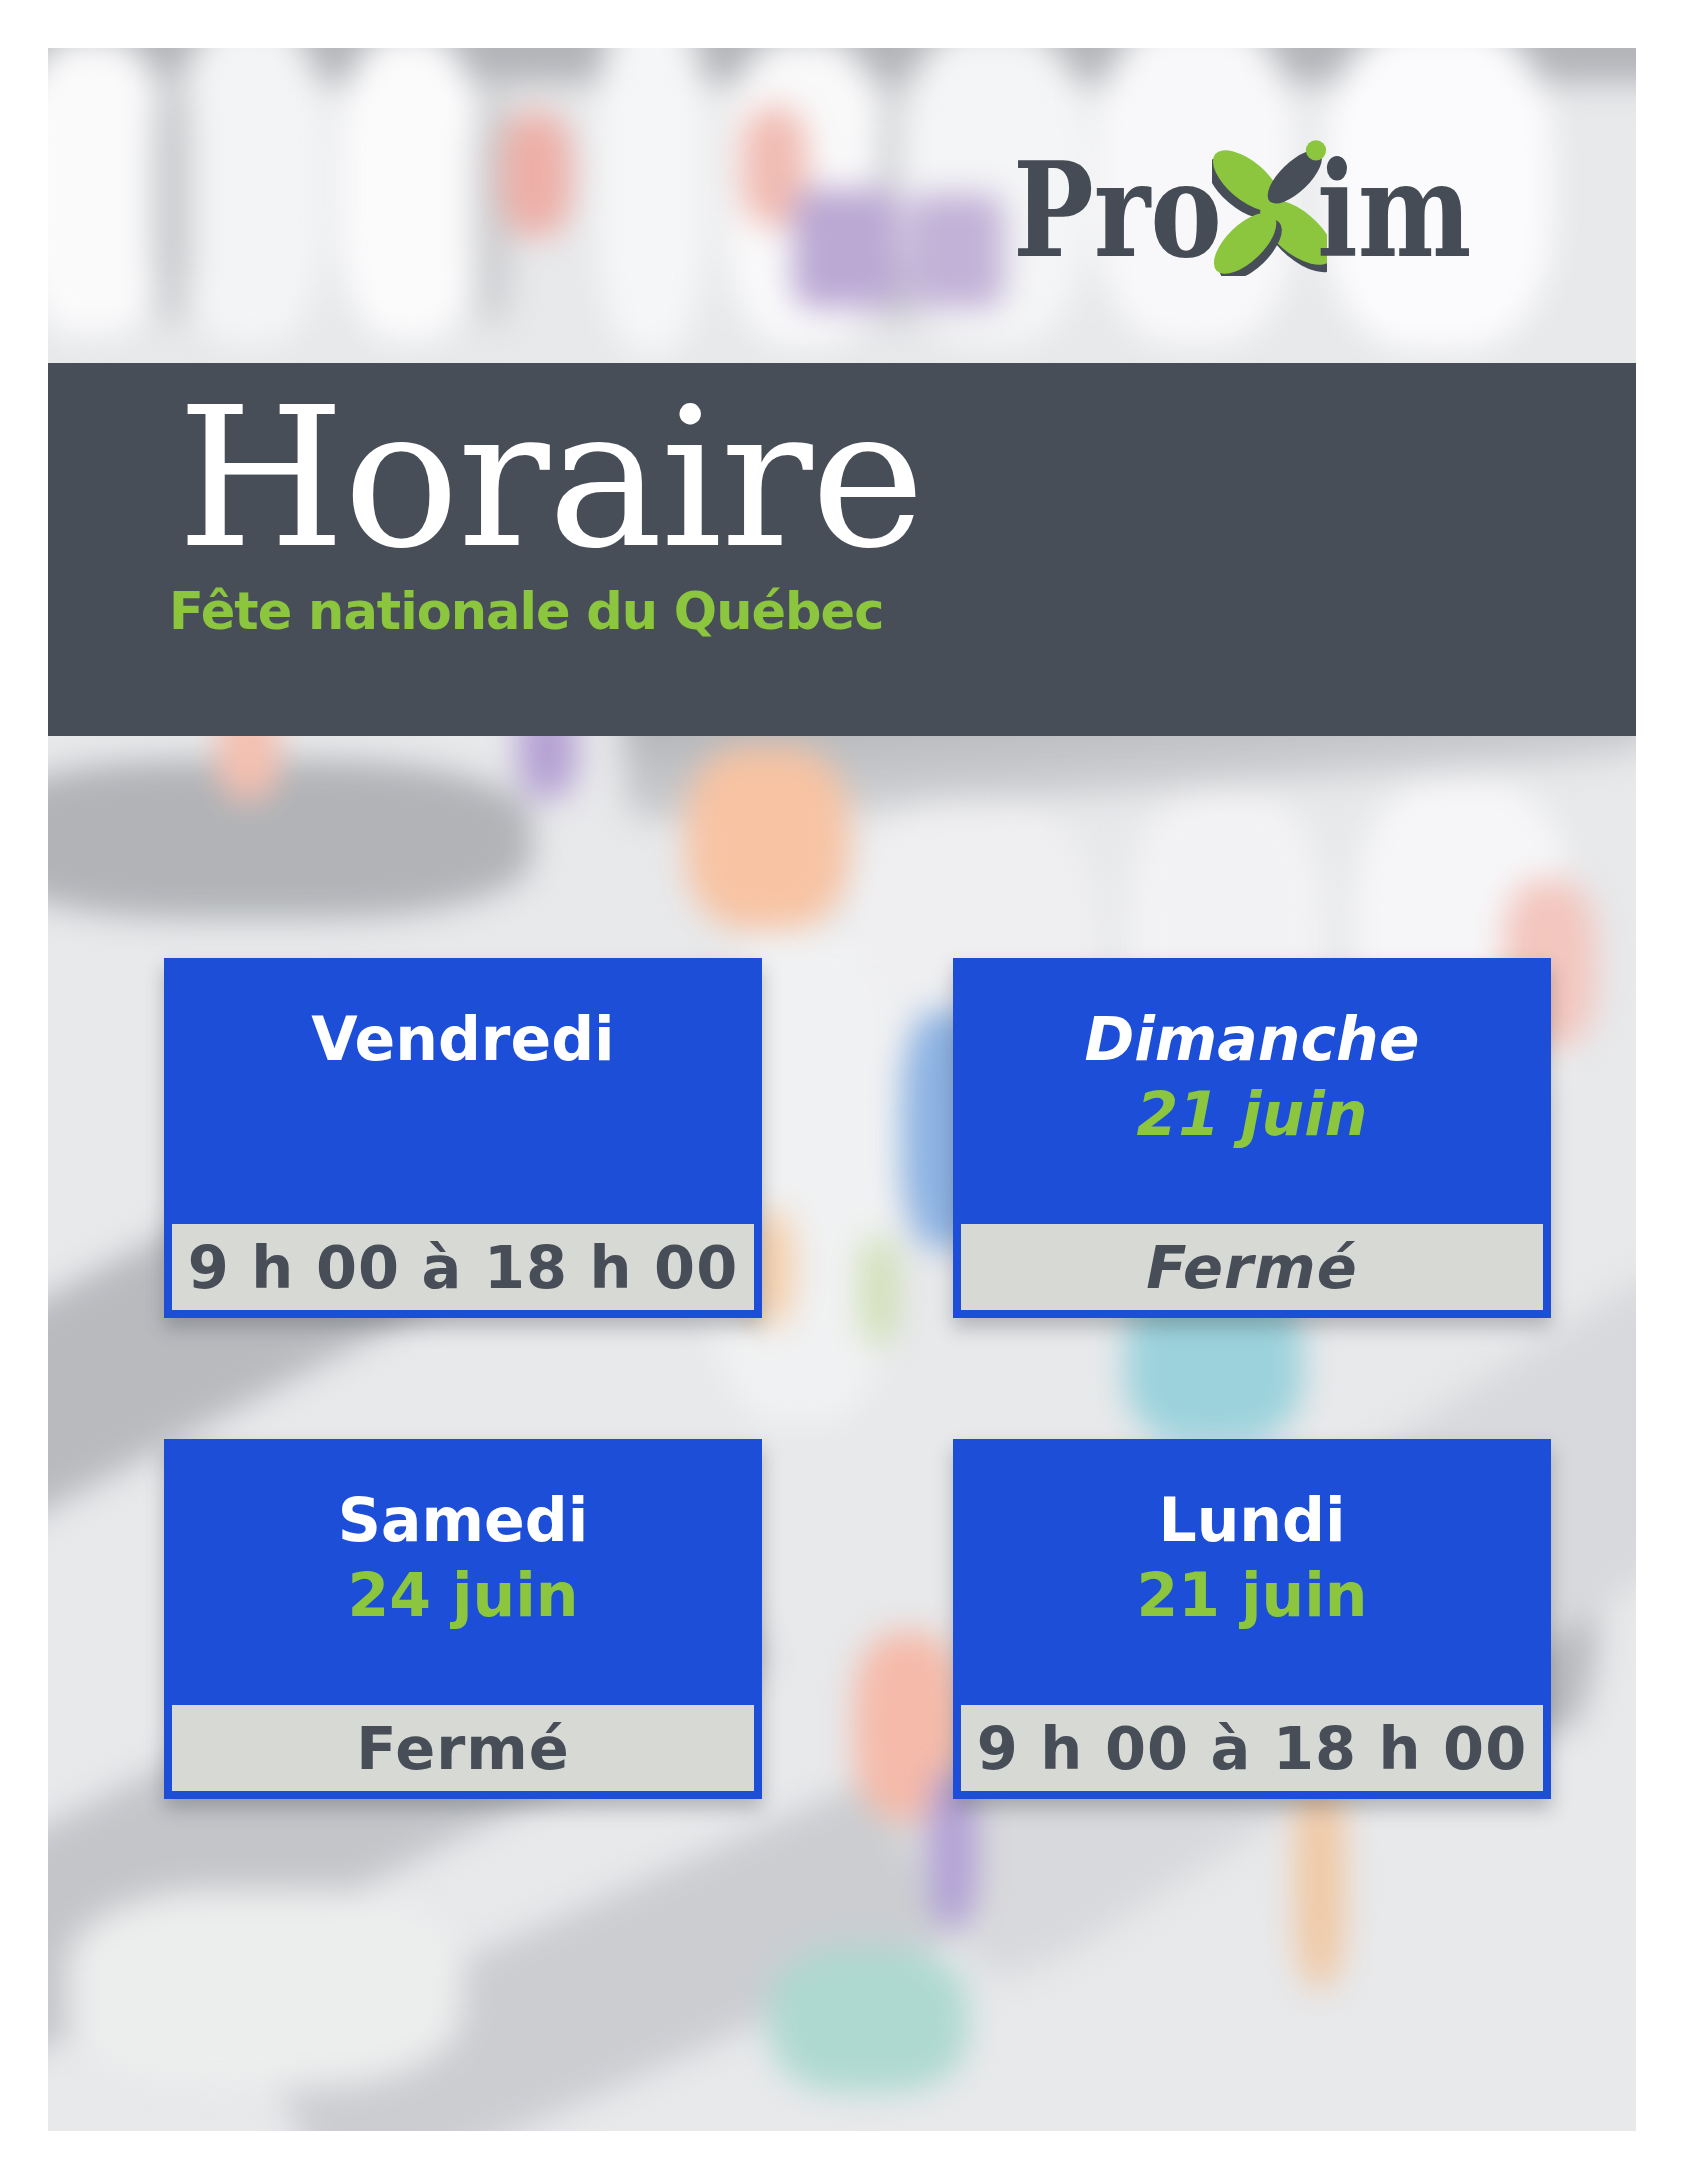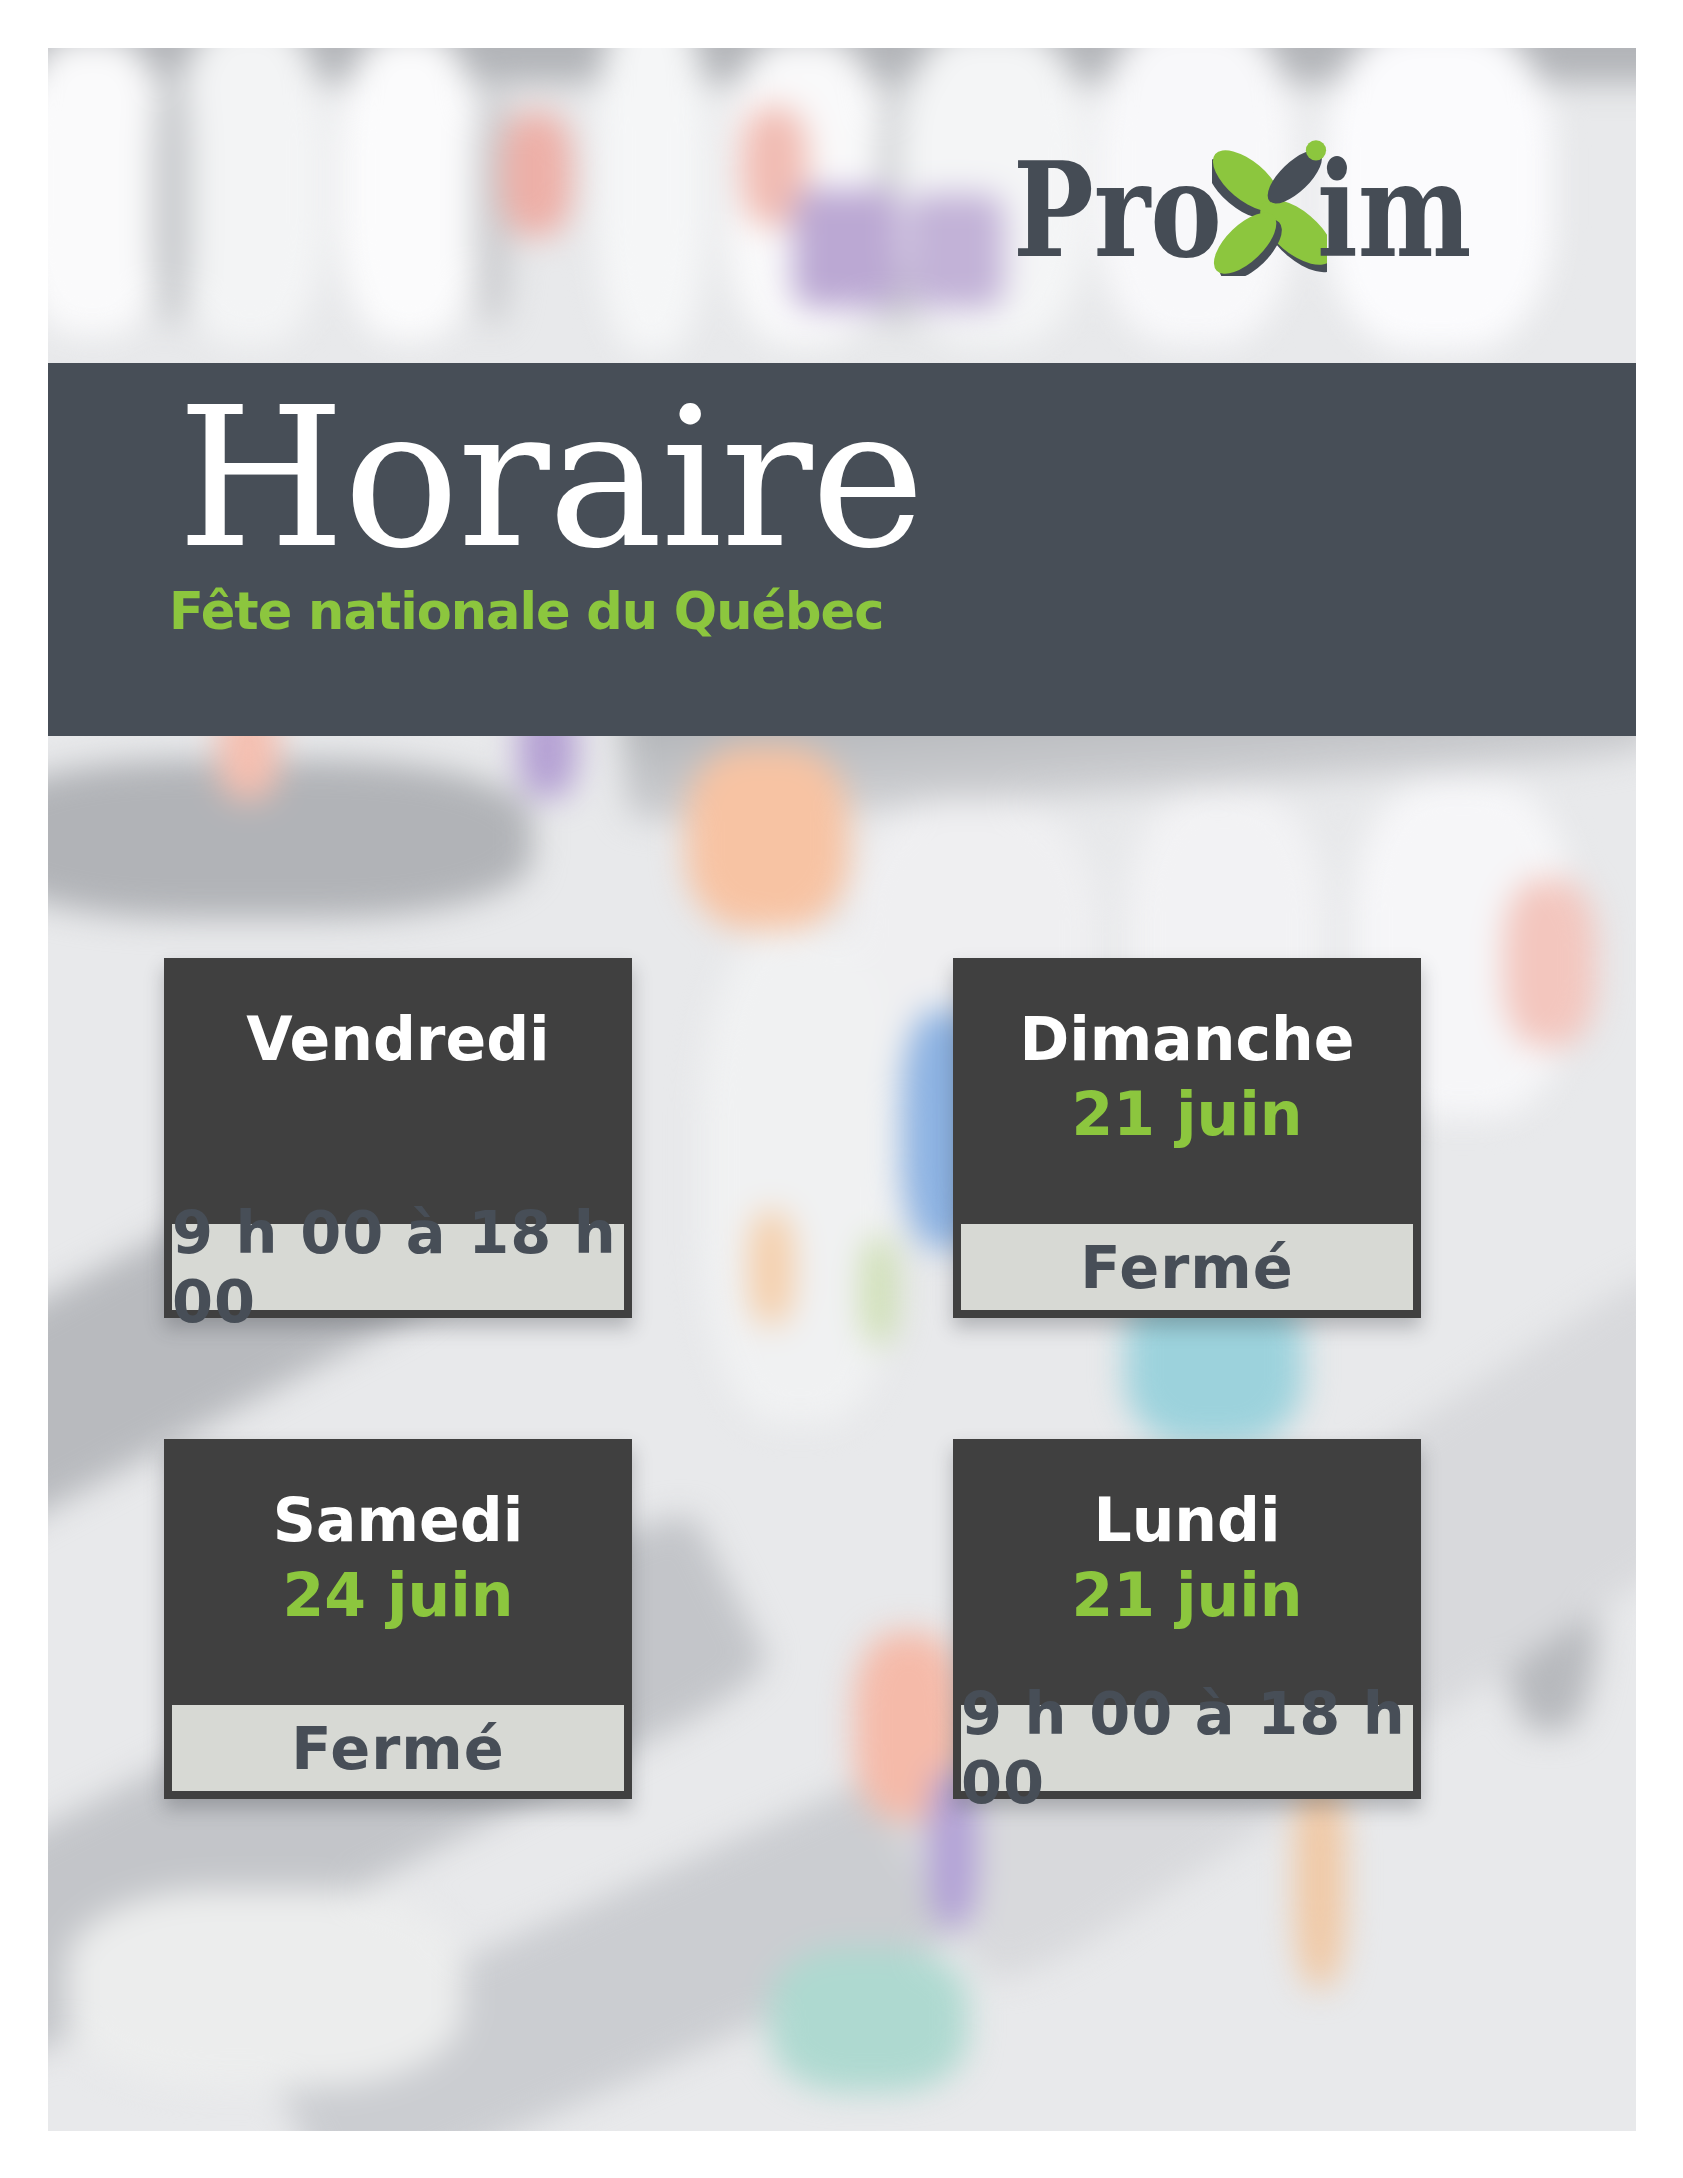--- a/index.html
+++ b/index.html
@@ -24,24 +24,24 @@
 
   
   .banner{position:absolute;left:48px;top:363px;width:1588px;height:373px;background:#474e57;}
   .banner .title{position:absolute;left:129px;top:19px;color:#ffffff;
                  font-family:"DejaVu Serif","Liberation Serif",serif;
                  font-size:193px;line-height:1;letter-spacing:-2px;}
   .banner .subtitle{position:absolute;left:121px;top:223px;color:#8cc63e;
                     font-size:51px;font-weight:bold;line-height:1;letter-spacing:-1px;}
 
   
-  .card{position:absolute;width:468px;height:360px;background:#404040;
+  .card{position:absolute;width:598px;height:360px;background:#1d4ed8;
         box-shadow:0 10px 18px rgba(55,60,66,.30);}
   .card.c1{left:164px;top:958px;}
-  .card.c2{left:953px;top:958px;}
+  .card.c2{left:953px;top:958px;font-style:italic;}
   .card.c3{left:164px;top:1439px;}
   .card.c4{left:953px;top:1439px;}
   .card .head{position:absolute;left:0;top:0;right:0;height:228px;
               display:flex;flex-direction:column;align-items:center;padding-top:44px;box-sizing:border-box;}
   .card .day{color:#ffffff;font-size:60px;font-weight:bold;line-height:75px;}
   .card .date{color:#8cc63e;font-size:60px;font-weight:bold;line-height:75px;}
   .card .timebox{position:absolute;left:8px;right:8px;top:228px;bottom:8px;
                  background:#d7d9d4;display:flex;align-items:center;justify-content:center;margin-top:38px;}
   .card .hours{color:#474e57;font-size:59px;font-weight:bold;letter-spacing:1px;}
 </style>

